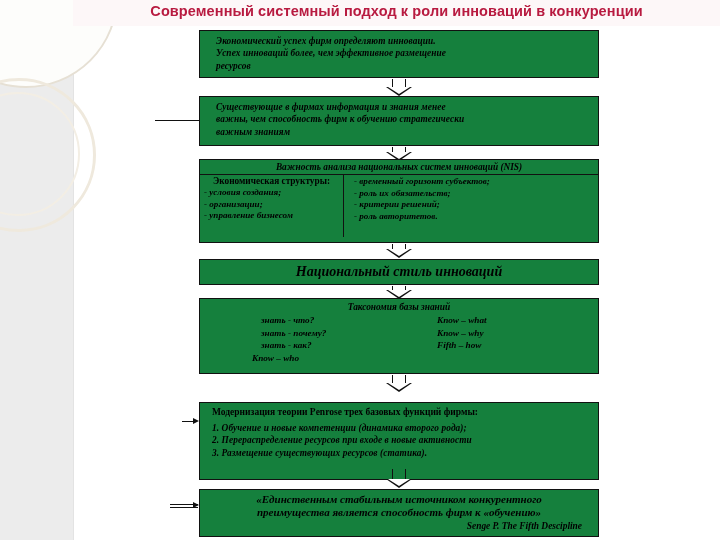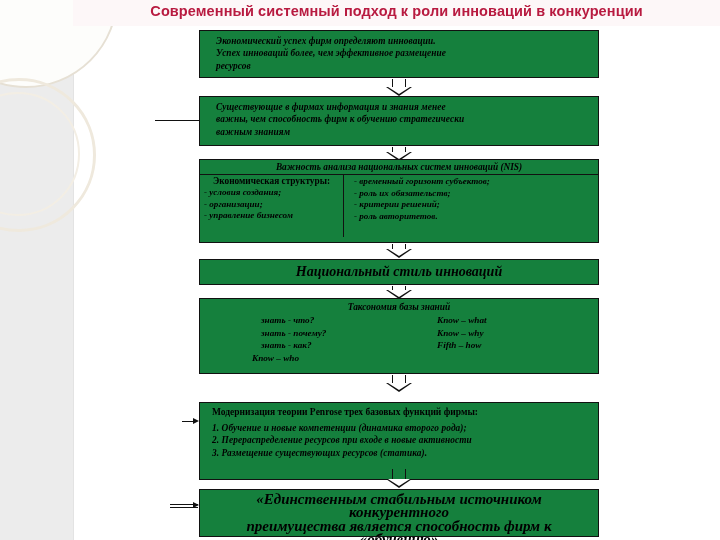--- a/index.html
+++ b/index.html
@@ -185,21 +185,21 @@
     line-height: 13px;
     padding-bottom: 3px;
   }
   #box6 .ln { line-height: 12.3px; }
   
   #box7 { left: 199px; top: 489px; width: 400px; height: 48px; padding: 3px 10px 0 10px; }
   #box7 .q {
     text-align: center;
     font-style: italic;
     font-weight: bold;
-    font-size: 15px;
+    font-size: 11px;
     line-height: 13.4px;
   }
   #box7 .src {
     text-align: right;
     font-style: italic;
     font-weight: bold;
     font-size: 9.4px;
     line-height: 13px;
     padding-right: 6px;
   }

